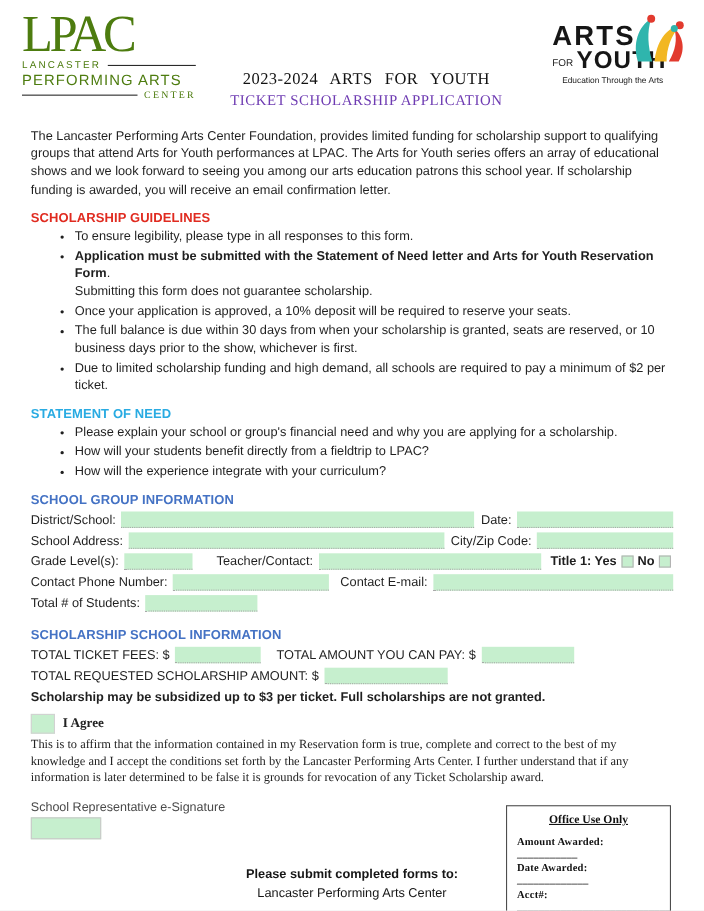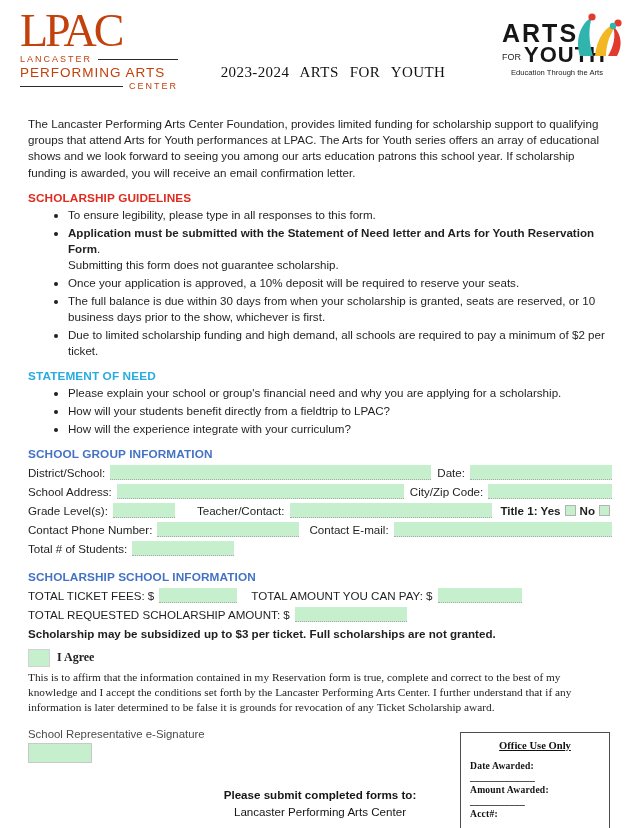--- a/index.html
+++ b/index.html
@@ -4,29 +4,29 @@
 <style>
   html,body { margin:0; padding:0; background:#e8e8e8; }
   .page {
     width:640px; height:828px; margin:0 auto; background:#ffffff;
     font-family:"Liberation Sans", sans-serif; color:#1f1f1f;
     position:relative; overflow:hidden; box-sizing:border-box;
   }
   
   .header { display:flex; justify-content:space-between; align-items:flex-start;
             padding:10px 14px 0 20px; height:100px; box-sizing:border-box; }
-  .lpac-logo { width:158px; color:#c2410c; }
+  .lpac-logo { width:158px; color:#4d7c0f; }
   .lpac-acronym { font-family:"Liberation Serif",serif; font-size:46px; line-height:0.92;
                   letter-spacing:-3px; font-weight:500; transform:scaleY(1.03); }
   .lpac-row { display:flex; align-items:center; letter-spacing:2px; }
   .lpac-row .rule { flex:1; border-top:1.3px solid #2a2a2a; margin:0 0 0 6px; }
   .lpac-row .rule-l { flex:1; border-top:1.3px solid #2a2a2a; margin:0 6px 0 0; }
   .lpac-sub1 { font-size:9px; margin-top:2px; }
   .lpac-sub2 { font-size:13.5px; letter-spacing:1px; margin-top:1px; }
-  .lpac-sub3 { font-size:9px; margin-top:1px; }
+  .lpac-sub3 { font-size:9px; margin-top:1px;font-family:Liberation Serif, serif; }
   .title-block { flex:1; text-align:center; font-family:"Liberation Serif",serif; margin-top:54px; }
   .title-line1 { font-size:15px; color:#111; word-spacing:7px; letter-spacing:0.4px; }
   .title-line2 { font-size:13.5px; color:#6e3bb2; letter-spacing:0.5px; margin-top:2px; }
   .afy-logo { width:138px; position:relative; padding-top:12px; text-align:left; }
   .afy-arts { font-weight:900; font-size:25px; letter-spacing:2px; line-height:0.9; padding-left:14px; color:#161616;}
   .afy-row2 { display:flex; align-items:flex-end; }
   .afy-for { font-weight:normal; font-size:9px; padding:0 3px 3px 14px; }
   .afy-youth { font-weight:900; font-size:22px; letter-spacing:1px; line-height:0.95; color:#161616; }
   .afy-tagline { font-size:7.6px; margin-top:3px; text-align:center; color:#222; }
   .afy-hat { position:absolute; top:2px; right:2px; }
@@ -79,20 +79,21 @@
       </div>
       <div class="lpac-sub2">PERFORMING ARTS</div>
       <div class="lpac-row lpac-sub3">
         <span class="rule-l"></span>
           <span>CENTER</span>
       </div>
     </div>
 
     <div class="title-block">
       <div class="title-line1">2023-2024  ARTS  FOR  YOUTH</div>
+      <div class="title-line2">TICKET SCHOLARSHIP APPLICATION</div>
     </div>
 
     <div class="afy-logo">
       <svg class="afy-hat" width="54" height="46" viewBox="0 0 54 46">
         <path d="M10 44 C 5 28, 10 12, 22 5 C 18 17, 19 30, 23 44 Z" fill="#2fb5ad"></path>
         <circle cx="22" cy="5" r="3.6" fill="#e23a2e"></circle>
         <path d="M25 44 C 27 26, 35 14, 48 11 C 40 21, 36 32, 36 44 Z" fill="#f2b722"></path>
         <circle cx="48" cy="11" r="3.6" fill="#e23a2e"></circle>
         <path d="M38 44 C 44 34, 46 24, 43 14 C 50 20, 54 32, 47 44 Z" fill="#e23a2e"></path>
         <circle cx="43" cy="14" r="3.2" fill="#2fb5ad"></circle>
@@ -189,22 +190,22 @@
       <span class="agree-label">I Agree</span>
     </div>
     <div class="agree-text">This is to affirm that the information contained in my Reservation form is true, complete and correct to the best of my knowledge and I accept the conditions set forth by the Lancaster Performing Arts Center. I further understand that if any information is later determined to be false it is grounds for revocation of any Ticket Scholarship award.</div>
 
     <div class="bottom">
       <div class="sig-label">School Representative e-Signature</div>
       <div class="sig-field"></div>
 
       <div class="office-box">
         <div class="office-title">Office Use Only</div>
+        <div class="office-line">Amount Awarded: ___________</div>
         <div class="office-line">Date Awarded: _____________</div>
-        <div class="office-line">Amount Awarded: ___________</div>
         <div class="office-line">Acct#: ____________________________</div>
 
       </div>
 
       <div class="footer">
         <div class="bold">Please submit completed forms to:</div>
         <div>Lancaster Performing Arts Center</div>
 
       </div>
     </div>

